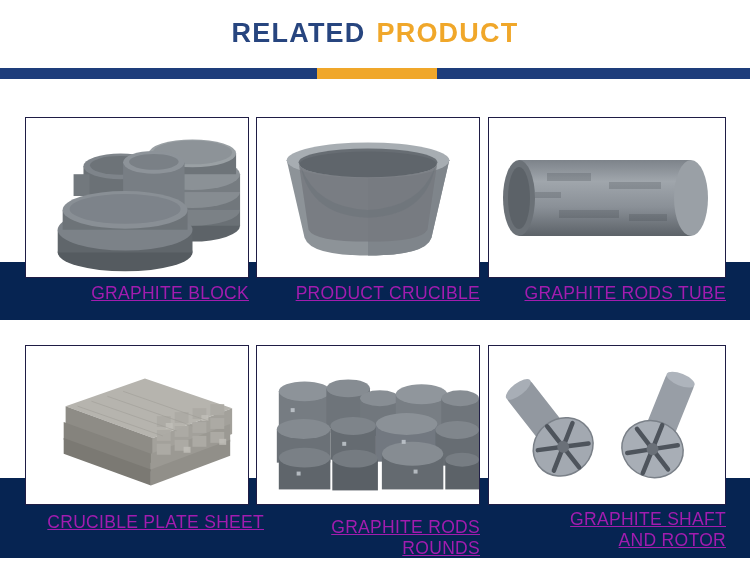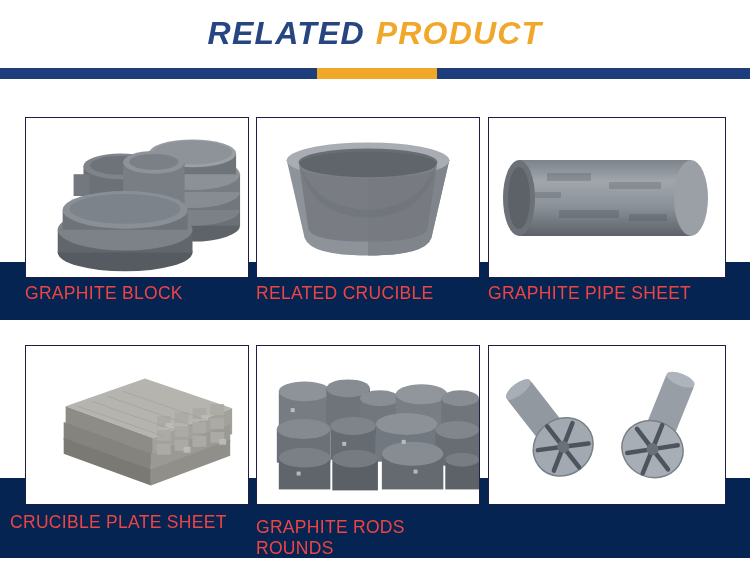--- a/index.html
+++ b/index.html
@@ -8,24 +8,23 @@
     background: #ffffff;
     font-family: "Liberation Sans", sans-serif;
     overflow: hidden;
   }
   #page { position: relative; width: 750px; height: 577px; background: #fff; }
 
   
   .header-title {
     position: absolute; left: 0; top: 14px; width: 750px;
     text-align: center;
-    font-size: 32px; font-weight: 700; letter-spacing: 1.2px;
+    font-size: 27px; font-weight: 700; letter-spacing: 1.2px;
     line-height: 38px;
     white-space: nowrap;
-    font-style: italic;
   }
   .title-a { color: #27457f; }
   .title-b { color: #f0a72a; margin-left: 11px; }
 
   .divider { position: absolute; left: 0; top: 68px; width: 750px; height: 11px; }
   .divider .seg { position: absolute; top: 0; height: 11px; }
   .div-left  { left: 0;     width: 317px; background: #1e3d7b; }
   .div-mid   { left: 317px; width: 120px; background: #f0a72a; }
   .div-right { left: 437px; width: 313px; background: #1e3d7b; }
 
@@ -36,24 +35,25 @@
 
   .card { position: absolute; background: #ffffff; border: 1px solid #1f1d45; }
   .card .photo {
     position: absolute; left: 0; top: 0; right: 0; bottom: 0;
     background: #ffffff; overflow: hidden;
   }
   .card .photo svg { display: block; width: 100%; height: 100%; }
 
   .label {
     position: absolute;
-    color: #ef4444;
+    color: #a21caf;
     font-size: 17.5px; font-weight: 400; letter-spacing: 0.3px;
-    text-align: left; line-height: 21px;
+    text-align: right; line-height: 21px;
     white-space: pre-line;
+    text-decoration: underline;
   }
 
   
   .r1c1 { left: 25px;  top: 117px; width: 224px; height: 161px; }
   .r1c2 { left: 256px; top: 117px; width: 224px; height: 161px; }
   .r1c3 { left: 488px; top: 117px; width: 238px; height: 161px; }
   .r1l1 { left: 25px;  top: 283px; width: 224px; }
   .r1l2 { left: 256px; top: 283px; width: 224px; }
   .r1l3 { left: 488px; top: 283px; width: 238px; }
 
@@ -130,21 +130,21 @@
         <path d="M30 42 Q30 34 112 34 Q194 34 194 42 L176 120 Q170 138 112 138 Q54 138 48 120 Z" fill="#8d9398"></path>
         <path d="M112 34 Q194 34 194 42 L176 120 Q170 138 112 138 Z" fill="#7f858b"></path>
         <ellipse cx="112" cy="42" rx="82" ry="18" fill="#a7adb2"></ellipse>
         <ellipse cx="112" cy="44" rx="70" ry="14" fill="#676d73"></ellipse>
         <path d="M42 44 Q42 58 112 58 Q182 58 182 44 L172 112 Q166 124 112 124 Q58 124 52 112 Z" fill="#75797f" opacity="0.85"></path>
         <ellipse cx="112" cy="46" rx="69" ry="13" fill="#5f656b"></ellipse>
         <path d="M44 48 Q60 90 112 92 Q164 90 180 48 Q170 98 112 100 Q54 98 44 48 Z" fill="#6d7379" opacity="0.6"></path>
       </svg>
     </div>
   </div>
-  <div class="label r1l2">RELATED CRUCIBLE</div>
+  <div class="label r1l2">PRODUCT CRUCIBLE</div>
 
   <div class="card r1c3">
     <div class="photo">
       <svg viewBox="0 0 236 159" preserveAspectRatio="xMidYMid meet">
         <rect width="236" height="159" fill="#fff"></rect>
         <defs>
           <linearGradient id="tubeG" x1="0" y1="0" x2="0" y2="1">
             <stop offset="0%" stop-color="#7d838a"></stop>
             <stop offset="28%" stop-color="#a0a6ac"></stop>
             <stop offset="62%" stop-color="#8a9097"></stop>
@@ -158,21 +158,21 @@
         <g opacity="0.22" fill="#3c4248">
           <rect x="58" y="55" width="44" height="8"></rect>
           <rect x="120" y="64" width="52" height="7"></rect>
           <rect x="70" y="92" width="60" height="8"></rect>
           <rect x="140" y="96" width="38" height="7"></rect>
           <rect x="46" y="74" width="26" height="6"></rect>
         </g>
       </svg>
     </div>
   </div>
-  <div class="label r1l3">GRAPHITE PIPE SHEET</div>
+  <div class="label r1l3">GRAPHITE RODS TUBE</div>
 
   <div class="band band-2"></div>
 
   <div class="card r2c1">
     <div class="photo">
       <svg viewBox="0 0 224 158" preserveAspectRatio="xMidYMid meet">
         <rect width="224" height="158" fill="#fff"></rect>
 
         <g>
           <polygon points="40,60 120,32 208,62 128,92" fill="#b6b4ae"></polygon>
@@ -296,14 +296,16 @@
             <line x1="168" y1="104" x2="190" y2="117"></line>
             <line x1="168" y1="104" x2="168" y2="130"></line>
             <line x1="168" y1="104" x2="146" y2="117"></line>
             <line x1="168" y1="104" x2="146" y2="91"></line>
           </g>
           <circle cx="168" cy="104" r="6" fill="#6a7078"></circle>
         </g>
       </svg>
     </div>
   </div>
+  <div class="label r2l3">GRAPHITE SHAFT
+AND ROTOR</div>
 
 </div>
 
 </body></html>

